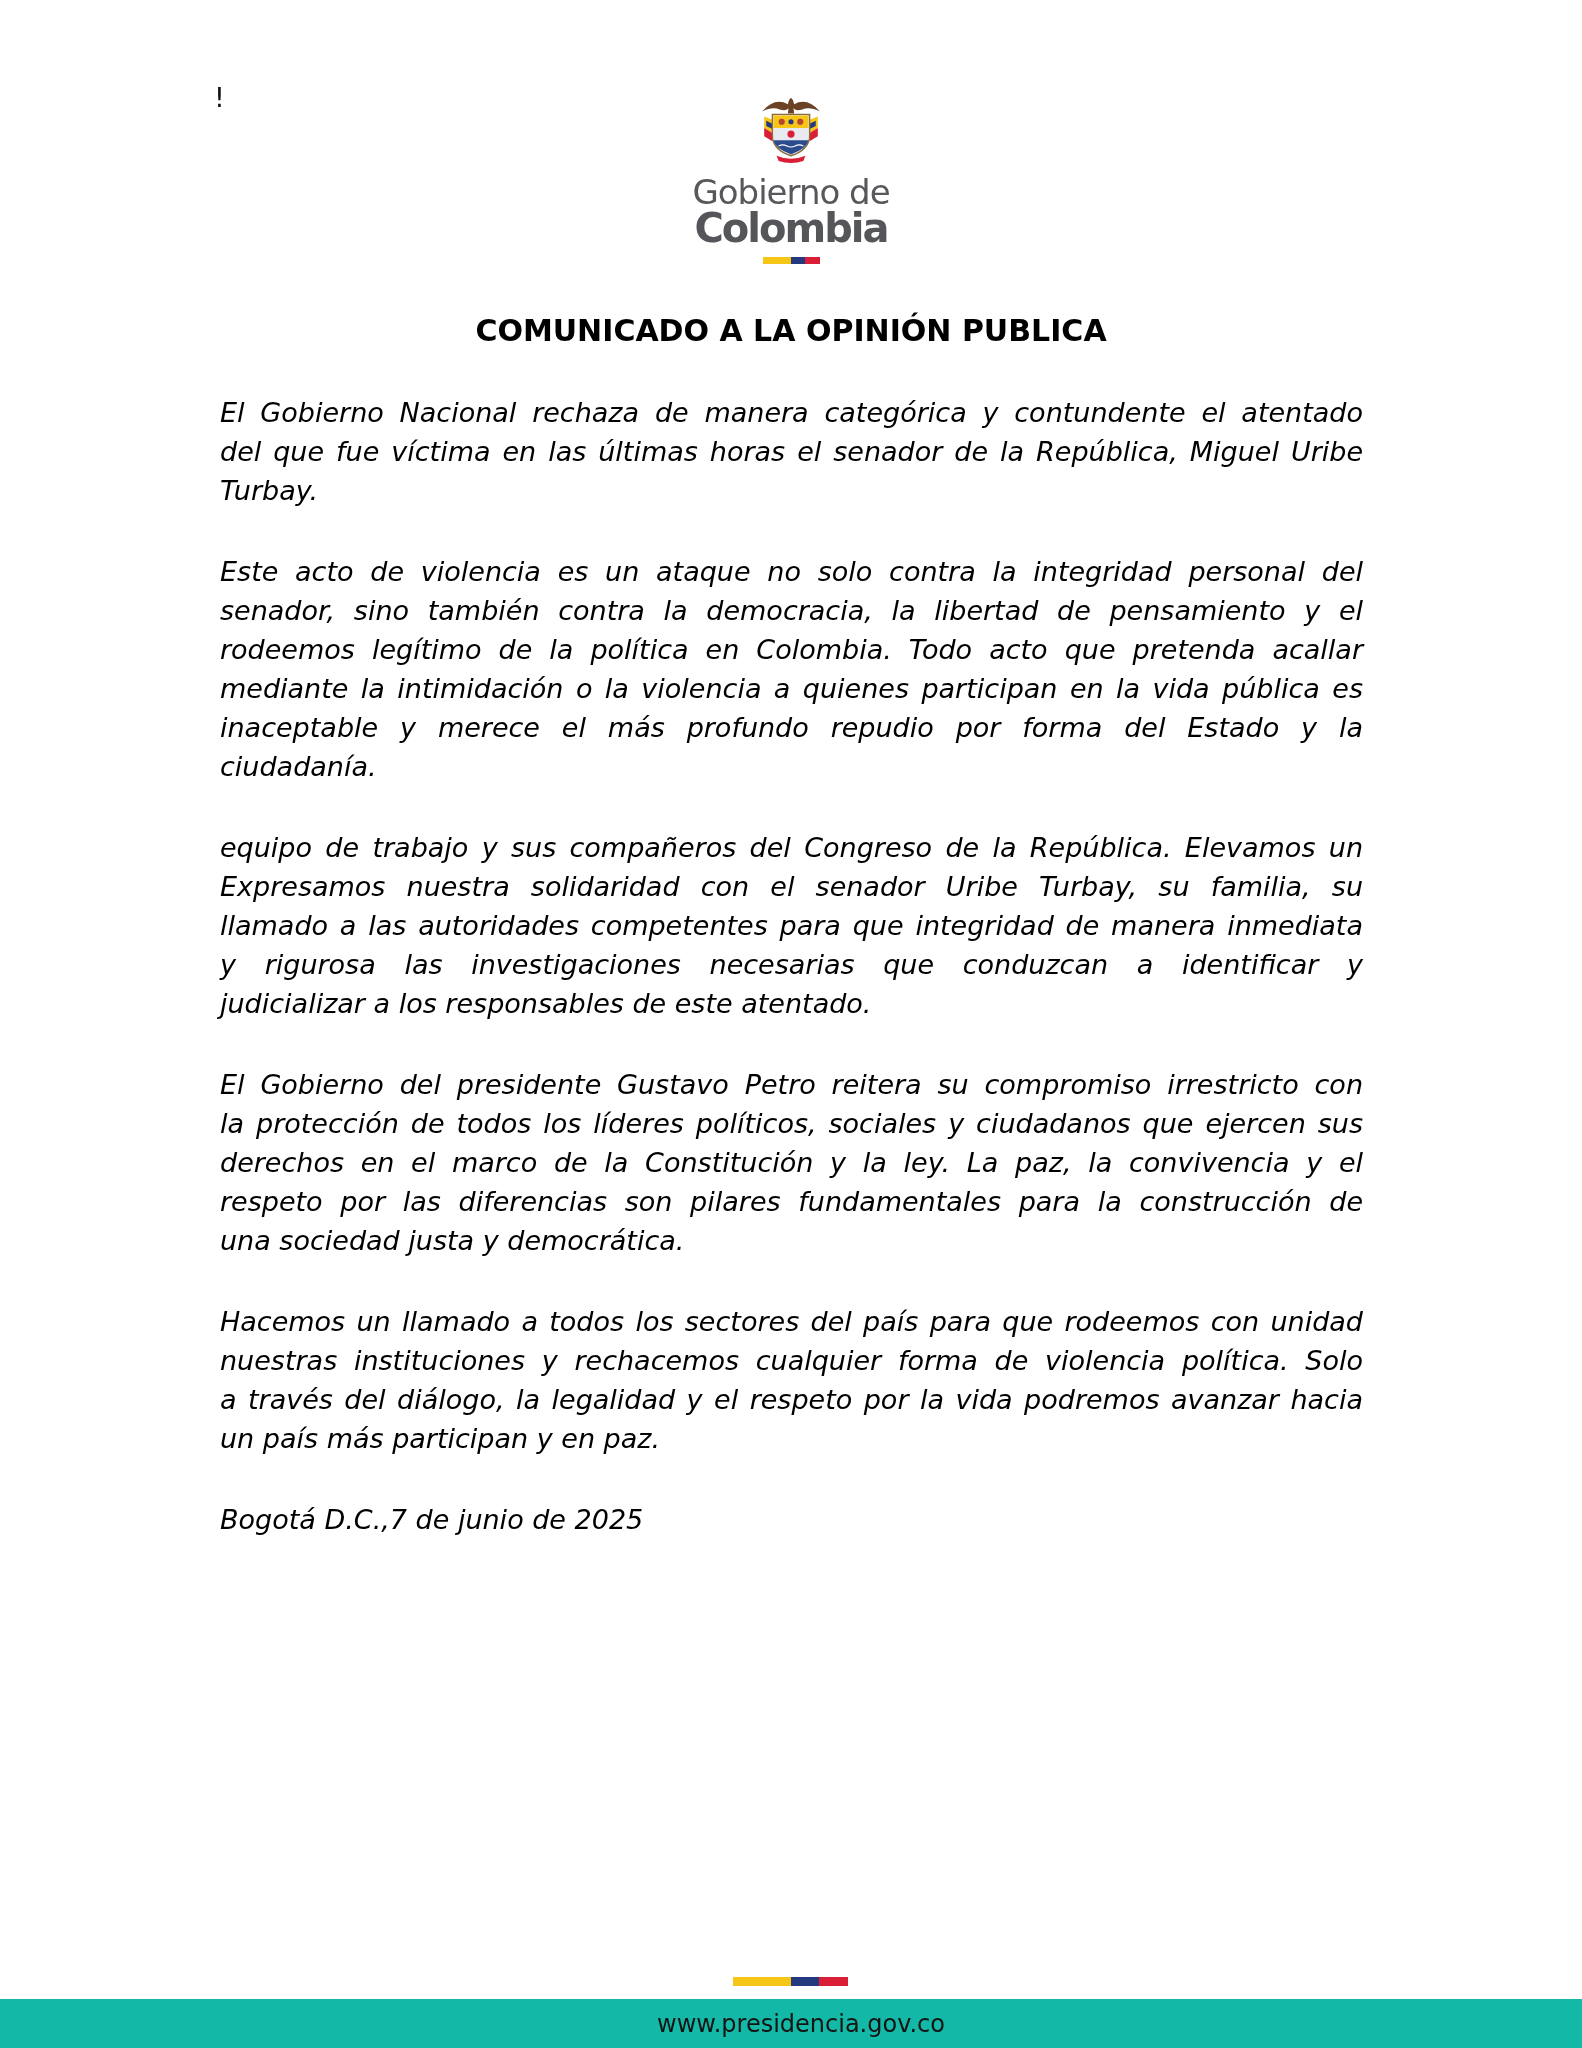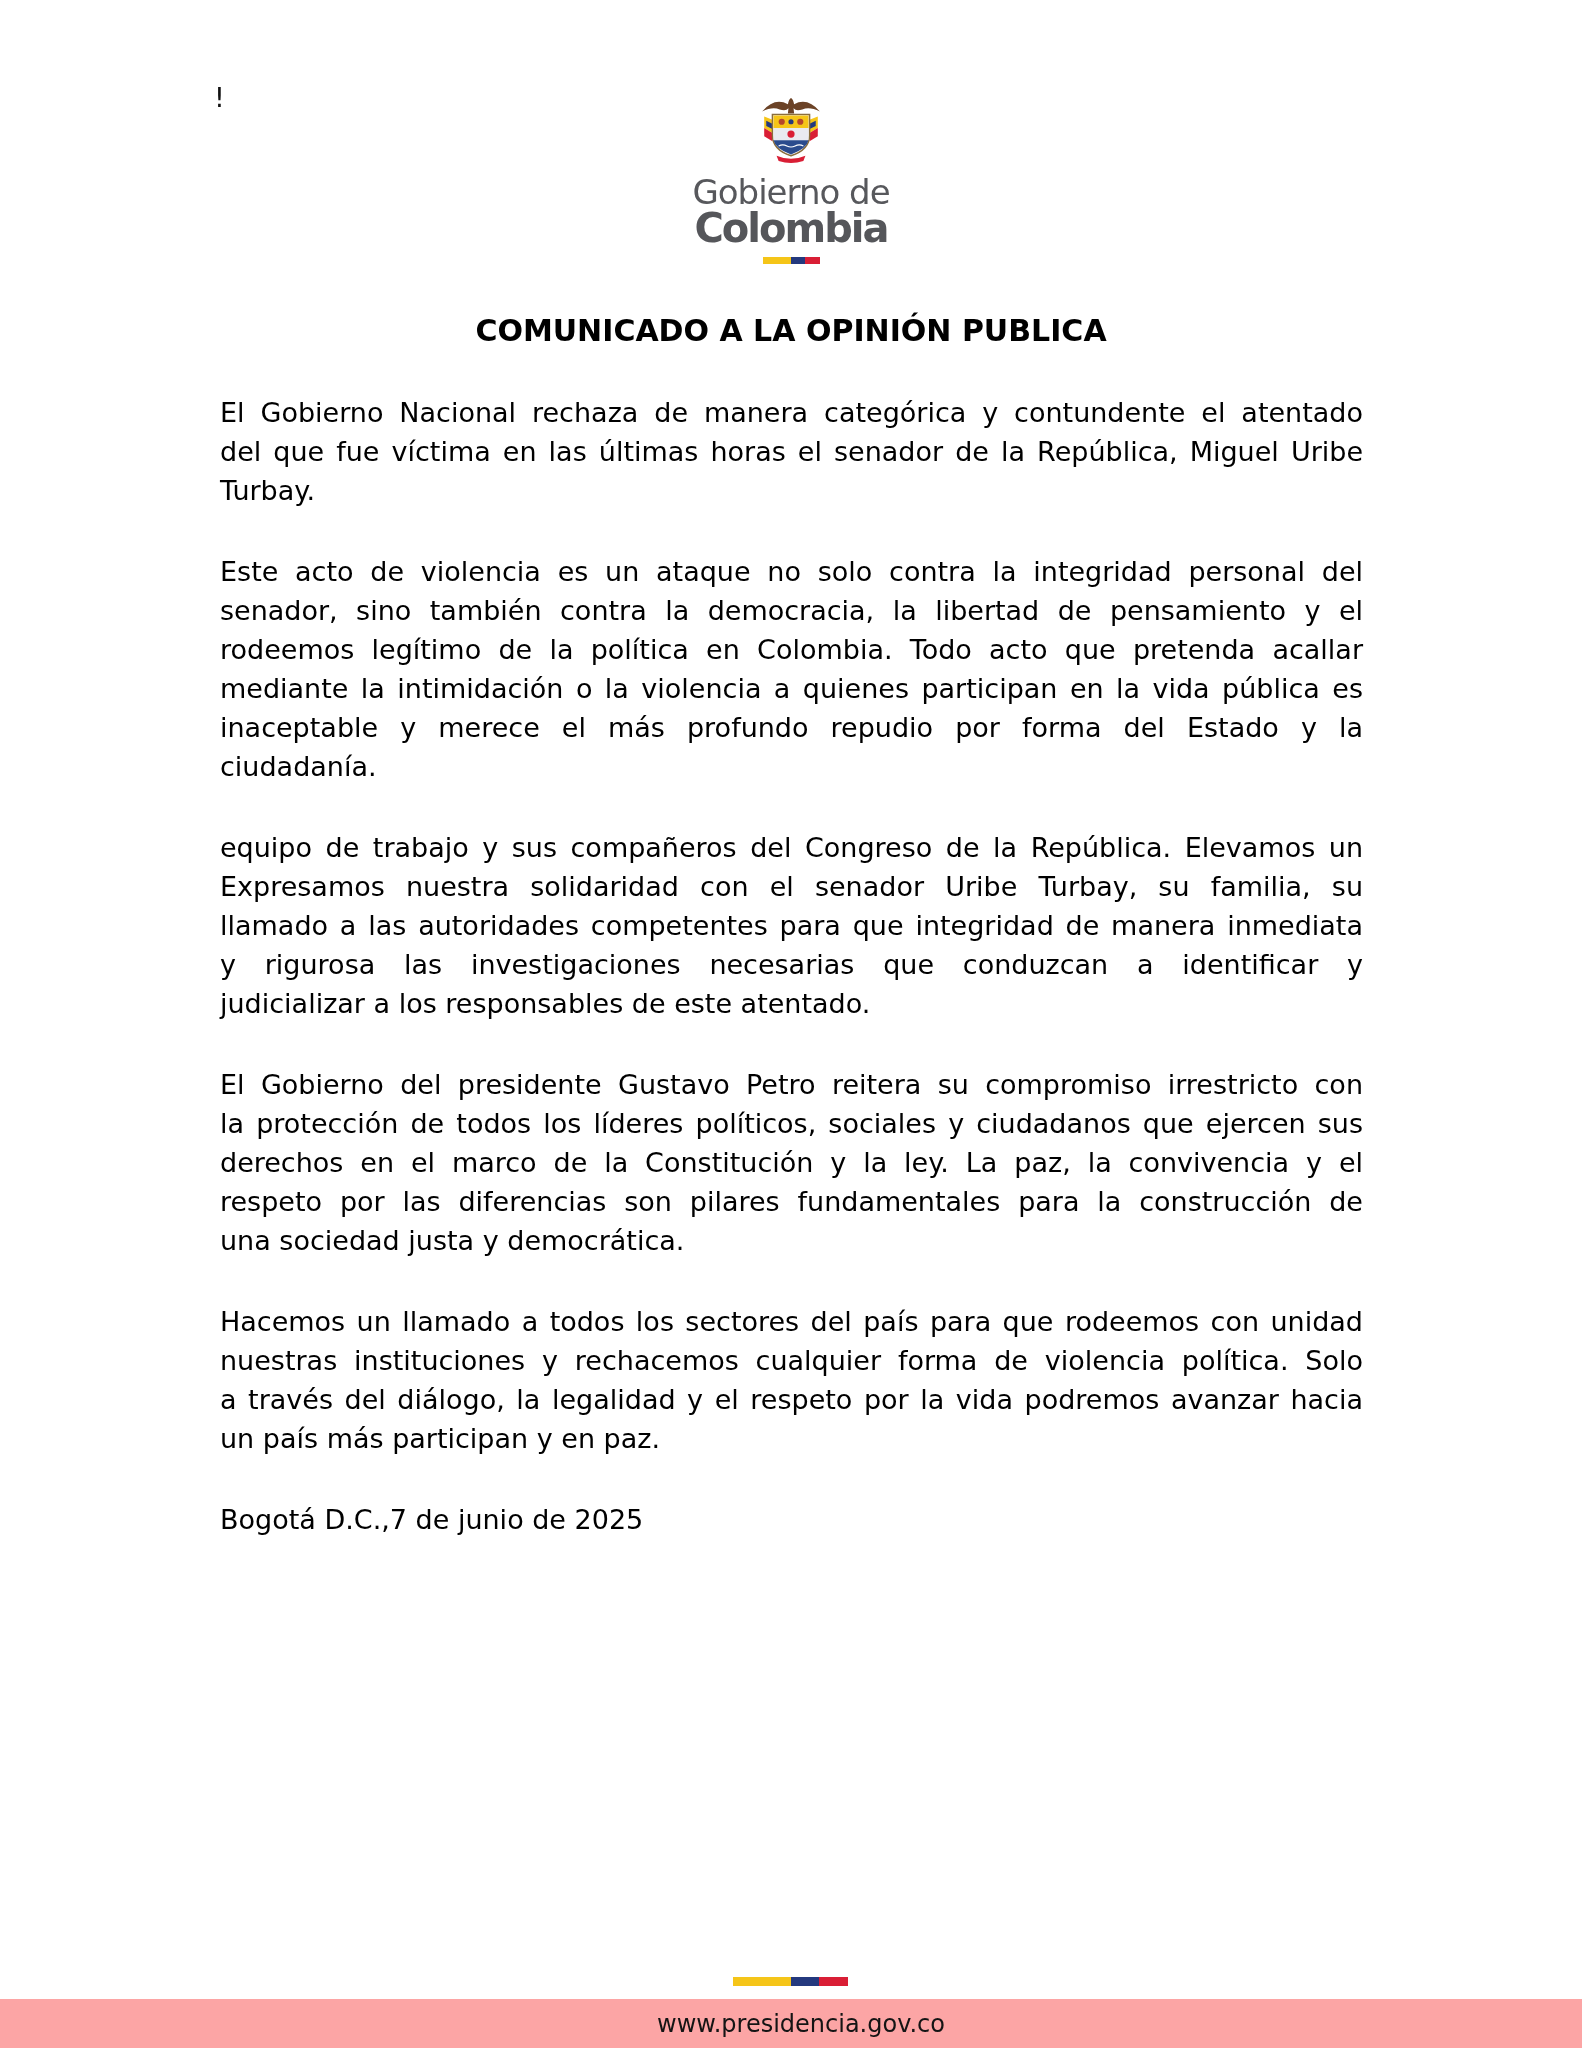--- a/index.html
+++ b/index.html
@@ -20,30 +20,30 @@
   .minibar { display:flex; width:57px; height:7px; margin-top:9px; }
   .bar-yellow { flex:2; background:#F5C518; }
   .bar-blue   { flex:1; background:#24397E; }
   .bar-red    { flex:1; background:#D91E35; }
   .doc-title {
     position:absolute; top:313px; left:0; right:0;
     text-align:center; font-size:30px; font-weight:700; color:#000;
   }
   .content {
     position:absolute; left:220px; top:393px; width:1143px;
-    font-size:27px; line-height:39px; color:#000;
+    font-size:27px; line-height:39px; color:#000;font-style:italic;
   }
   .para { margin:0 0 42px 0; }
   .line { text-align:justify; text-align-last:justify; -moz-text-align-last:justify; }
   .line.last { text-align-last:left; -moz-text-align-last:left; }
   .dateline { text-align:left; }
   .footer-flagbar { position:absolute; left:733px; top:1977px; width:115px; height:9px; display:flex; }
   .footer-band {
     position:absolute; left:0; top:1999px; width:1582px; height:49px;
-    background:#fca5a5; display:flex; align-items:center; justify-content:center;padding-left:20px;
+    background:#14b8a6; display:flex; align-items:center; justify-content:center;padding-left:20px;
   }
   .footer-url { font-size:24px; color:#141414; }
 </style>
 </head>
 <body>
 
 <div class="page">
 
   <div class="stray-mark">!</div>
 

